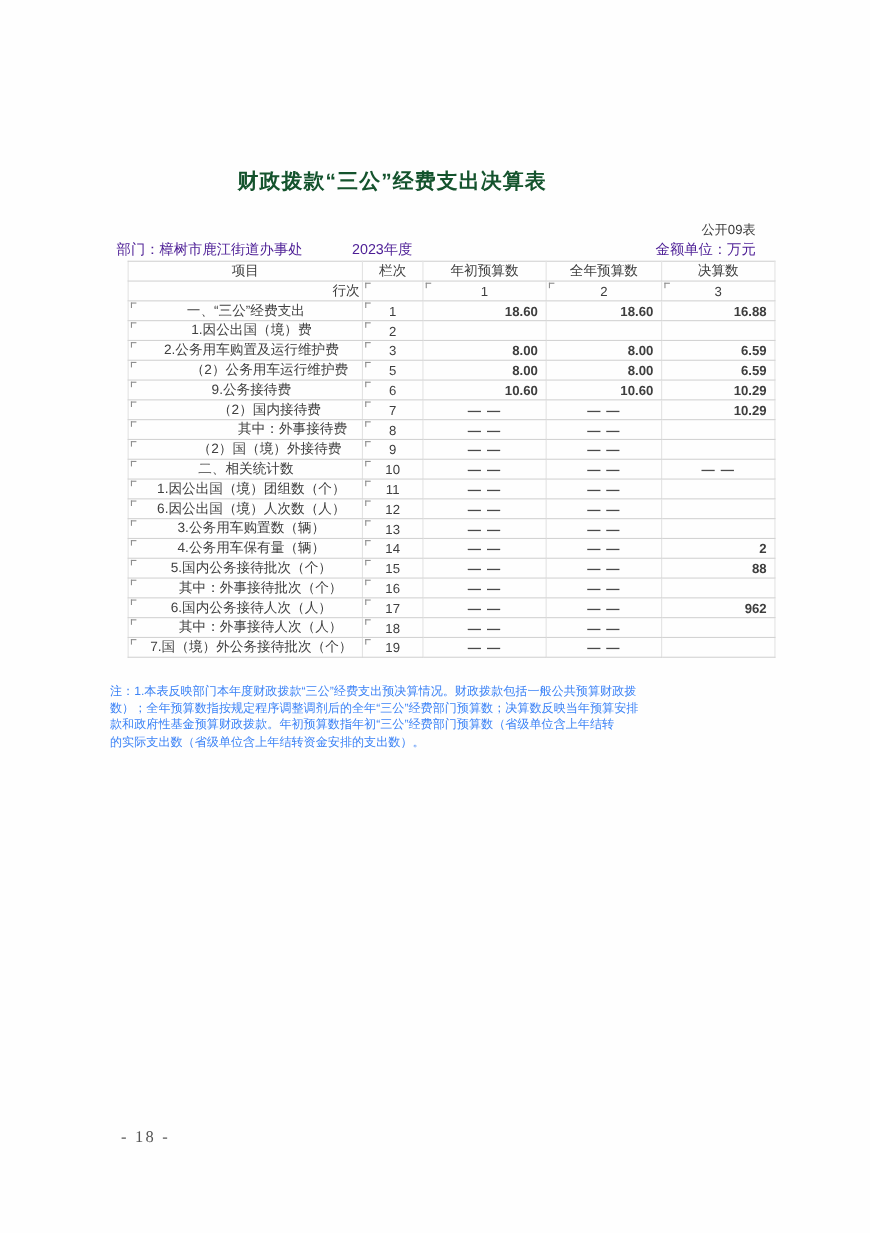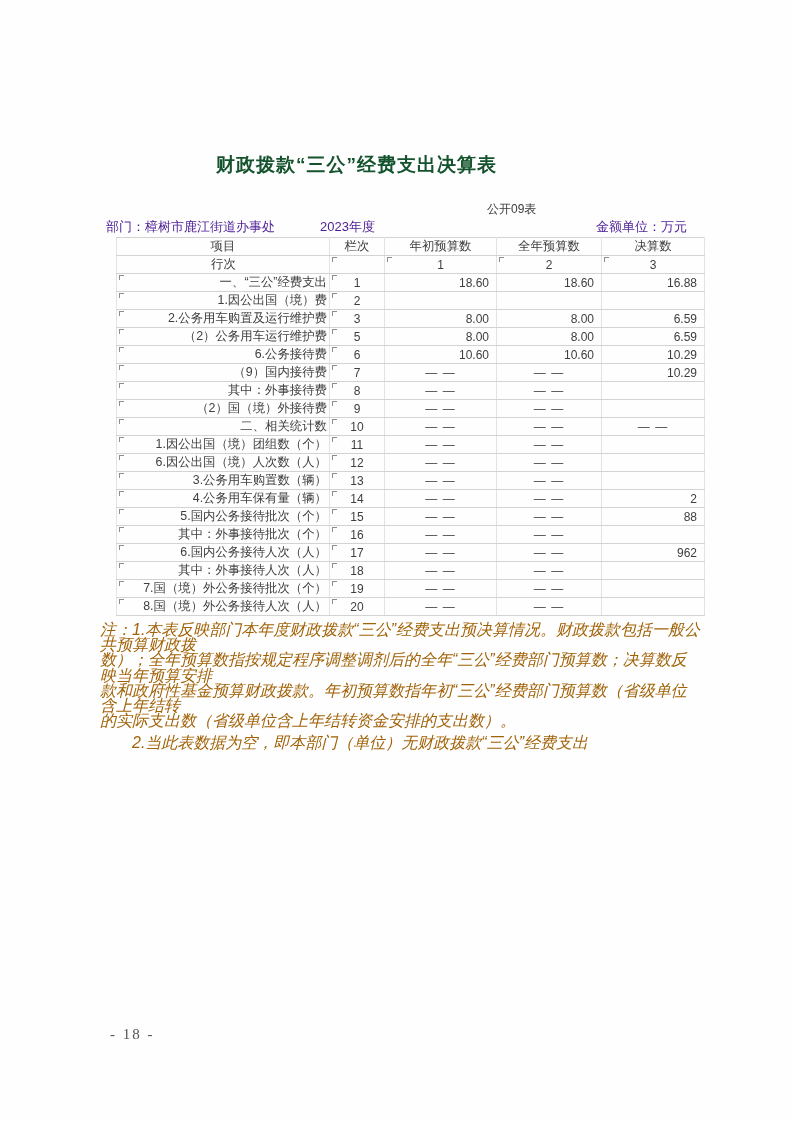--- a/index.html
+++ b/index.html
@@ -6,58 +6,58 @@
   body{
     width:791px;height:1121px;background:#ffffff;position:relative;
     font-family:"Liberation Sans","DejaVu Sans",sans-serif;color:#3e3e3e;
   }
   .page{position:absolute;inset:0;background:#fefefe;}
   .doc-title{
     position:absolute;left:104px;top:152px;width:505px;text-align:center;
     font-size:19px;font-weight:bold;color:#14532d;letter-spacing:1px;margin:0;
   }
   .form-code{
-    position:absolute;right:104px;top:201px;width:200px;text-align:left;
+    position:absolute;right:104px;top:201px;width:200px;text-align:right;
     font-size:12px;color:#3a3a3a;
   }
   .meta-row{position:absolute;left:0;top:218px;width:791px;height:16px;font-size:13px;color:#4c1d95;}
   .meta-dept{position:absolute;left:106px;top:0;}
   .meta-year{position:absolute;left:320px;top:0;}
   .meta-unit{position:absolute;right:104px;top:0;text-align:center;}
   .table-wrap{position:absolute;left:100px;top:237px;width:590px;margin-left:16px;}
   table{border-collapse:collapse;table-layout:fixed;width:588px;}
   col.c-item{width:213px;}
   col.c-lane{width:55px;}
   col.c-v1{width:112px;}
   col.c-v2{width:105px;}
   col.c-v3{width:103px;}
   th,td{
     border-top:1px solid #d3d3d3;border-bottom:1px solid #d3d3d3;
     border-left:1px solid #e3e3e3;border-right:1px solid #e3e3e3;
     height:16.4px;padding:0 2px;font-weight:normal;font-size:12px;
     white-space:nowrap;overflow:hidden;color:#3e3e3e;vertical-align:middle;
   }
   thead th{text-align:center;font-size:12.4px;}
-  td.item{text-align:right;font-size:12.4px;}
+  td.item{text-align:center;font-size:12.4px;}
   td.lane{text-align:center;}
-  td.val{text-align:right;padding-right:7px;}
+  td.val{text-align:right;padding-right:7px;font-weight:bold;}
   td.val.dash{text-align:center;padding-right:2px;letter-spacing:1px;color:#4a4a4a;}
   td.ind0{padding-left:3px;}
   td.ind1{padding-left:13px;}
   td.ind2{padding-left:46px;}
   td.ind3{padding-left:30px;}
   td.ind4{padding-left:88px;}
   td.mark{position:relative;}
   td.mark::before{
     content:"";position:absolute;top:1px;left:2px;width:4px;height:4px;
     border-left:1px solid #8d8d8d;border-top:1px solid #8d8d8d;
   }
   .notes{
     position:absolute;left:100px;top:622px;width:600px;
-    font-size:16px;line-height:15.2px;color:#a16207;font-style:italic;
+    font-size:11px;line-height:15.2px;color:#3b82f6;
   }
   .notes .note-line{white-space:pre-wrap;}
   .notes .note-line.last{margin-top:7px;}
   .page-number{
     position:absolute;left:110px;top:1026px;
     font-family:"Liberation Serif","DejaVu Serif",serif;
     font-size:15px;color:#555;letter-spacing:2px;
   }
 </style>
 </head>
@@ -86,21 +86,21 @@
       </colgroup>
       <thead>
           <tr>
             <th>项目</th>
             <th>栏次</th>
             <th>年初预算数</th>
             <th>全年预算数</th>
             <th>决算数</th>
           </tr>
           <tr>
-            <td class="item ind0" style="text-align: center;">行次</td>
+            <td class="item ind0" style="text-align: right;">行次</td>
             <td class="lane mark"></td>
             <td class="lane mark">1</td>
             <td class="lane mark">2</td>
             <td class="lane mark">3</td>
           </tr>
         </thead>
       <tbody>
           <tr>
             <td class="item mark ind0">一、“三公”经费支出</td>
             <td class="lane mark">1</td>
@@ -123,28 +123,28 @@
             <td class="val">6.59</td>
           </tr>
           <tr>
             <td class="item mark ind2">（2）公务用车运行维护费</td>
             <td class="lane mark">5</td>
             <td class="val">8.00</td>
             <td class="val">8.00</td>
             <td class="val">6.59</td>
           </tr>
           <tr>
-            <td class="item mark ind1">6.公务接待费</td>
+            <td class="item mark ind1">9.公务接待费</td>
             <td class="lane mark">6</td>
             <td class="val">10.60</td>
             <td class="val">10.60</td>
             <td class="val">10.29</td>
           </tr>
           <tr>
-            <td class="item mark ind2">（9）国内接待费</td>
+            <td class="item mark ind2">（2）国内接待费</td>
             <td class="lane mark">7</td>
             <td class="val dash">— —</td>
             <td class="val dash">— —</td>
             <td class="val">10.29</td>
           </tr>
           <tr>
             <td class="item mark ind4">其中：外事接待费</td>
             <td class="lane mark">8</td>
             <td class="val dash">— —</td>
             <td class="val dash">— —</td>
@@ -216,38 +216,30 @@
           <tr>
             <td class="item mark ind3">其中：外事接待人次（人）</td>
             <td class="lane mark">18</td>
             <td class="val dash">— —</td>
             <td class="val dash">— —</td>
             <td class="val"></td>
           </tr>
           <tr>
             <td class="item mark ind1">7.国（境）外公务接待批次（个）</td>
             <td class="lane mark">19</td>
-            <td class="val dash">— —</td>
-            <td class="val dash">— —</td>
-            <td class="val"></td>
-          </tr>
-          <tr>
-            <td class="item mark ind1">8.国（境）外公务接待人次（人）</td>
-            <td class="lane mark">20</td>
             <td class="val dash">— —</td>
             <td class="val dash">— —</td>
             <td class="val"></td>
           </tr>
         </tbody>
     </table>
   </div>
 
   <div class="notes">
       <div class="note-line">注：1.本表反映部门本年度财政拨款“三公”经费支出预决算情况。财政拨款包括一般公共预算财政拨</div>
       <div class="note-line">数）；全年预算数指按规定程序调整调剂后的全年“三公”经费部门预算数；决算数反映当年预算安排</div>
       <div class="note-line">款和政府性基金预算财政拨款。年初预算数指年初“三公”经费部门预算数（省级单位含上年结转</div>
       <div class="note-line">的实际支出数（省级单位含上年结转资金安排的支出数）。</div>
-      <div class="note-line last">　　2.当此表数据为空，即本部门（单位）无财政拨款“三公”经费支出</div>
     </div>
 
   <div class="page-number">- 18 -</div>
 
 </div>
 
 </body></html>

